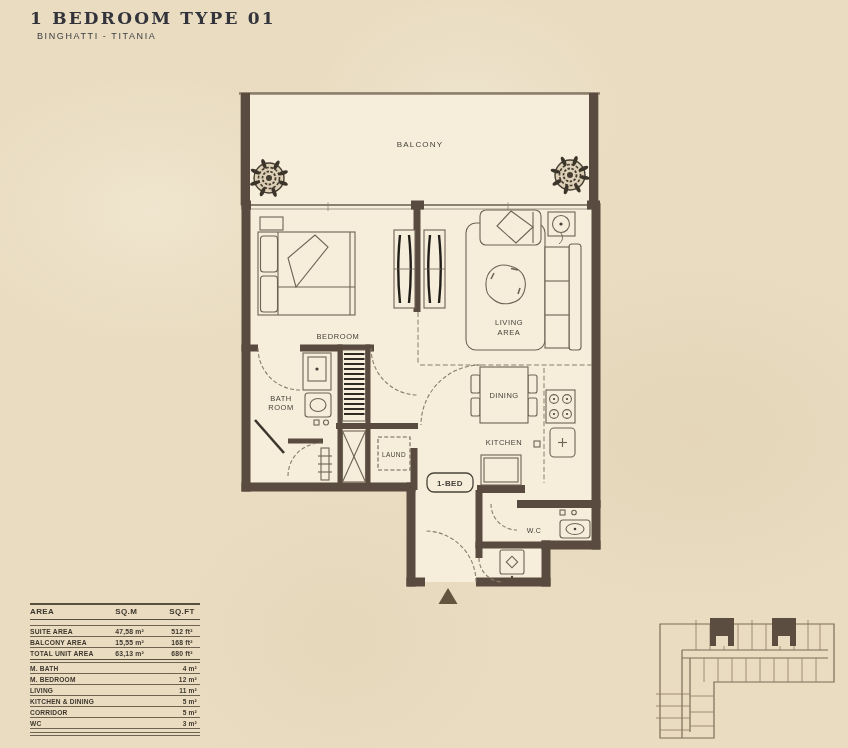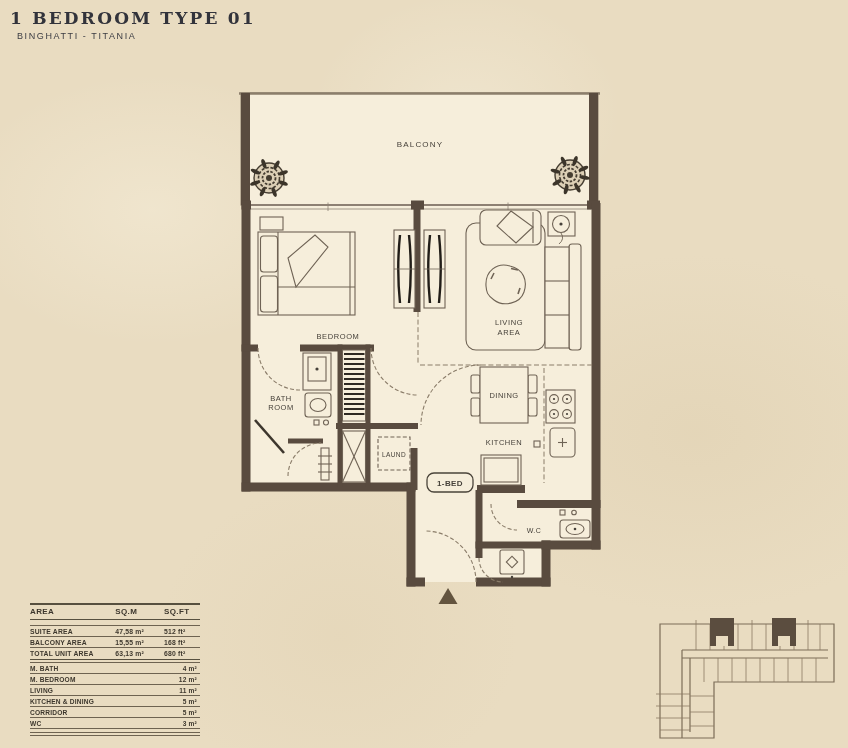--- a/index.html
+++ b/index.html
@@ -6,21 +6,21 @@
   body{
     width:848px;height:748px;overflow:hidden;position:relative;
     font-family:"Liberation Sans",sans-serif;
     background:
       radial-gradient(ellipse 320px 220px at 18% 28%, rgba(255,250,235,.30), transparent 62%),
       radial-gradient(ellipse 420px 300px at 82% 58%, rgba(205,185,145,.18), transparent 60%),
       radial-gradient(ellipse 260px 200px at 55% 15%, rgba(255,252,240,.25), transparent 60%),
       radial-gradient(ellipse 300px 260px at 40% 85%, rgba(210,190,150,.14), transparent 60%),
       #e9dcc1;
   }
-  .hdr{position:absolute;left:10px;top:8px;}
+  .hdr{position:absolute;left:30px;top:8px;}
   .hdr h1{
     margin:0;font-family:"DejaVu Serif","Liberation Serif",serif;
     font-size:17px;font-weight:600;letter-spacing:2.2px;color:#32333b;
   }
   .hdr h2{
     margin:3px 0 0 7px;font-family:Liberation Sans, sans-serif;
     font-size:9px;font-weight:500;letter-spacing:1.6px;color:#3a3b42;
   }
   svg text{
     font-family:"Liberation Sans",sans-serif;fill:#46413a;
@@ -36,21 +36,21 @@
     padding:2px 0 3px;font-size:8px;font-weight:700;letter-spacing:.4px;
   }
   .area-table .rows{margin-top:5px;border-top:1px solid #6e6351;}
   .area-table .row{
     display:flex;font-size:6.8px;font-weight:700;letter-spacing:.2px;
     padding:1.8px 0 1.4px;border-bottom:1px solid #6e6351;
   }
   .area-table .row:last-child{border-bottom:1.7px solid #57503f;}
   .c1{flex:1.5;}
   .c2{flex:1;margin-left:12px;}
-  .c3{width:36px;text-align:left;}
+  .c3{width:36px;text-align:center;}
 
   
   .comp-table{position:absolute;left:30px;top:658px;width:170px;color:#3d372d;}
   .comp-table .ttl{
     text-align:center;font-size:7.6px;font-weight:700;letter-spacing:.5px;
     border-top:1px solid #6e6351;border-bottom:1.7px solid #57503f;
     padding:3px 0 3.5px;
   }
   .comp-table .rows{margin-top:4px;border-top:.8px solid #6e6351;}
   .comp-table .row{

